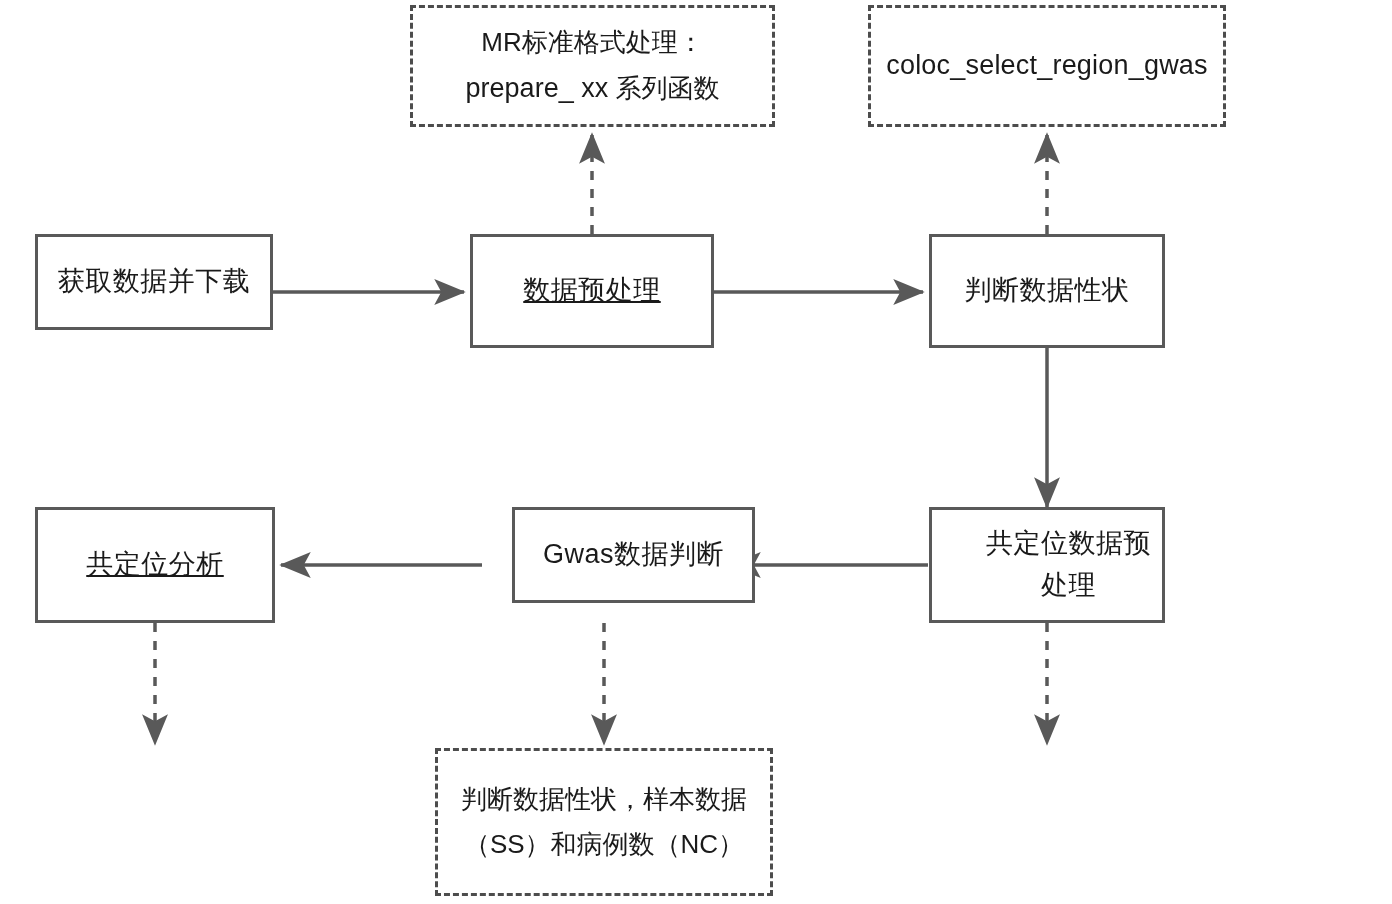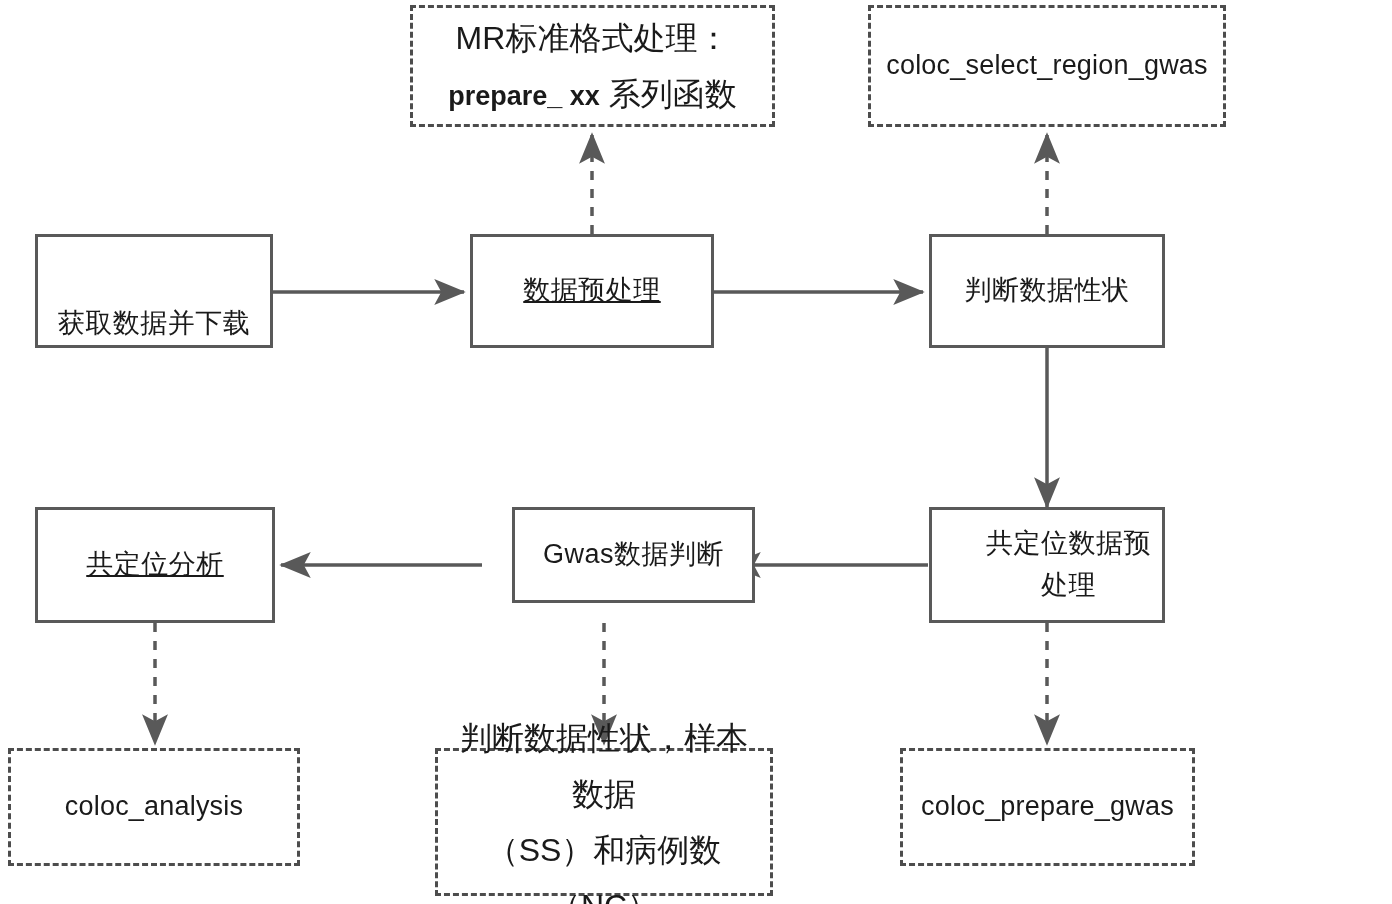--- a/index.html
+++ b/index.html
@@ -44,26 +44,26 @@
     font-size: 27px;
     font-weight: 400;
     letter-spacing: 0.5px;
   }
   .code {
     font-size: 27px;
     font-weight: normal;
     letter-spacing: 0.2px;
   }
   .line1 {
-    font-size: 32px;
+    font-size: 26px;
     font-weight: 400;
   }
   .line2 {
     font-size: 27px;
-    font-weight: bold;
+    font-weight: normal;
   }
   .mixed-normal {
     font-weight: 400;
   }
   .two-line { line-height: 1.75; }
 
   
   #edges {
     position: absolute;
     left: 0;
@@ -133,21 +133,21 @@
     <span class="label two-line">
       <span class="line1">MR标准格式处理：</span><br>
       <span class="line2">prepare_ xx</span><span class="line1 mixed-normal"> 系列函数</span>
     </span>
   </div>
 
   <div class="node dashed" style="left:868px; top:5px; width:358px; height:122px;">
     <span class="label code">coloc_select_region_gwas</span>
   </div>
 
-  <div class="node solid" style="left:35px; top:234px; width:238px; height:114px;align-items:flex-end;">
+  <div class="node solid" style="left:35px; top:234px; width:238px; height:96px;">
     <span class="label cn">获取数据并下载</span>
   </div>
 
   <div class="node solid" style="left:470px; top:234px; width:244px; height:114px;text-decoration:underline;">
     <span class="label cn">数据预处理</span>
   </div>
 
   <div class="node solid" style="left:929px; top:234px; width:236px; height:114px;">
     <span class="label cn">判断数据性状</span>
   </div>
@@ -157,28 +157,22 @@
   </div>
 
   <div class="node solid" style="left:512px; top:507px; width:243px; height:96px;">
     <span class="label cn">Gwas数据判断</span>
   </div>
 
   <div class="node solid" style="left:929px; top:507px; width:236px; height:116px;padding-left:43px;">
     <span class="label cn">共定位数据预处理</span>
   </div>
 
-  <div class="node dashed" style="left:8px; top:748px; width:292px; height:118px;">
-    <span class="label code">coloc_analysis</span>
-  </div>
 
   <div class="node dashed" style="left:435px; top:748px; width:338px; height:148px;">
     <span class="label two-line">
       <span class="line1">判断数据性状，样本数据</span><br>
       <span class="line1">（SS）和病例数（NC）</span>
     </span>
   </div>
 
-  <div class="node dashed" style="left:900px; top:748px; width:295px; height:118px;">
-    <span class="label code">coloc_prepare_gwas</span>
-  </div>
 
 </div>
 
 </body></html>

